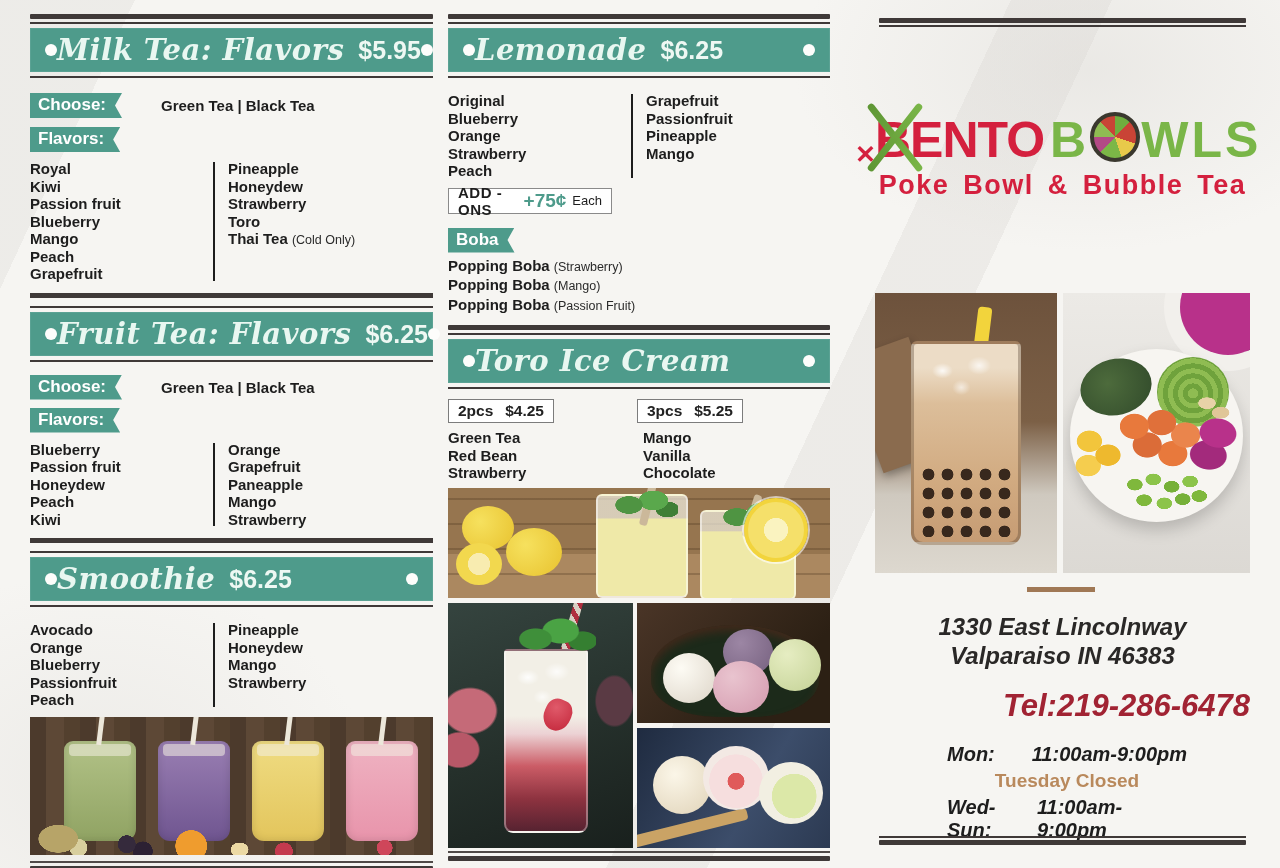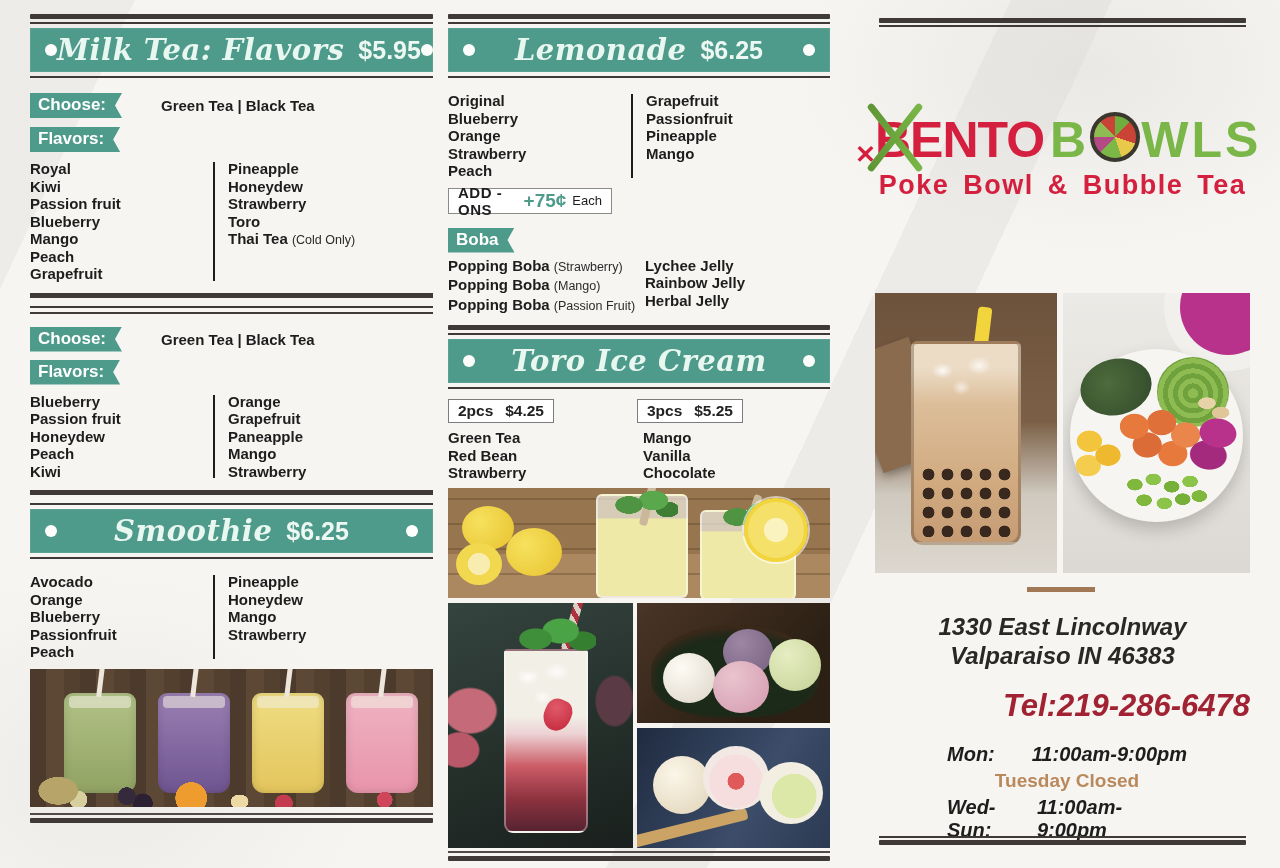--- a/index.html
+++ b/index.html
@@ -26,21 +26,21 @@
   .rule-thin{height:2px;background:#3f3938;}
   .gap2{margin-top:2px;} .gap3{margin-top:3px;} .gap4{margin-top:4px;}
 
   
   .banner{
     margin-top:4px;height:44px;background:#4e9b8b;
     display:flex;align-items:center;justify-content:space-between;
     padding:0 15px;box-shadow:inset 0 0 0 1px rgba(255,255,255,.08);
   }
   .dot{width:12px;height:12px;border-radius:50%;background:#fdfdfb;flex:0 0 auto;}
-  .bmid{flex:1;text-align:center;white-space:nowrap;}
+  .bmid{flex:1;white-space:nowrap;}
   .btitle{
     font-family:"DejaVu Serif", serif;font-style:italic;font-weight:700;
     font-size:29px;color:#e9f7f1;letter-spacing:.5px;
   }
   .bprice{font-size:25px;font-weight:700;color:#eef8f3;margin-left:14px;vertical-align:1px;}
 
   
   .tagrow{display:flex;align-items:center;margin-top:15px;gap:27px;}
   .tag{
     display:inline-block;background:#4e9b8b;color:#fff;font-weight:700;font-size:17px;
@@ -280,20 +280,25 @@
         <div class="mi"><b>Pineapple</b></div>
         <div class="mi"><b>Honeydew</b></div>
         <div class="mi"><b>Strawberry</b></div>
         <div class="mi"><b>Toro</b></div>
         <div class="mi"><b>Thai Tea </b><span class="note">(Cold Only)</span></div>
       </div>
   </div>
   <div class="rule-end"></div>
 
   <div class="rule-thin" style="margin-top:8px"></div>
+  <div class="banner">
+    <span class="dot"></span>
+    <span class="bmid"><span class="btitle">Fruit Tea: Flavors</span><span class="bprice">$6.25</span></span>
+    <span class="dot"></span>
+  </div>
   <div class="rule-thin gap4"></div>
 
   <div class="tagrow" style="margin-top:13px">
     <span class="tag">Choose:</span>
     <span class="choose-opts">Green Tea  |  Black Tea</span>
   </div>
   <div class="tagrow" style="margin-top:8px">
     <span class="tag">Flavors:</span>
   </div>
   <div class="cols">
@@ -387,25 +392,20 @@
   </div>
 
   <div class="tagrow" style="margin-top:14px">
     <span class="tag">Boba</span>
   </div>
   <div class="cols" style="margin-top:4px">
     <div class="lcol wide">
         <div class="mi"><b>Popping Boba </b><span class="note">(Strawberry)</span></div>
         <div class="mi"><b>Popping Boba </b><span class="note">(Mango)</span></div>
         <div class="mi"><b>Popping Boba </b><span class="note">(Passion Fruit)</span></div>
-      </div>
-    <div class="rcol nv">
-        <div class="mi"><b>Lychee Jelly</b></div>
-        <div class="mi"><b>Rainbow Jelly</b></div>
-        <div class="mi"><b>Herbal Jelly</b></div>
       </div>
   </div>
 
   <div class="rule-thick" style="margin-top:10px"></div>
   <div class="rule-thin gap3"></div>
   <div class="banner">
     <span class="dot"></span>
     <span class="bmid"><span class="btitle">Toro Ice Cream</span></span>
     <span class="dot"></span>
   </div>

